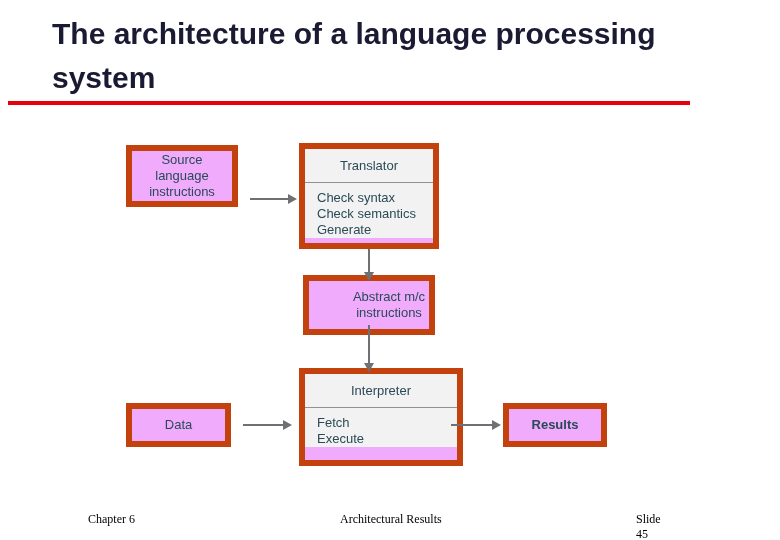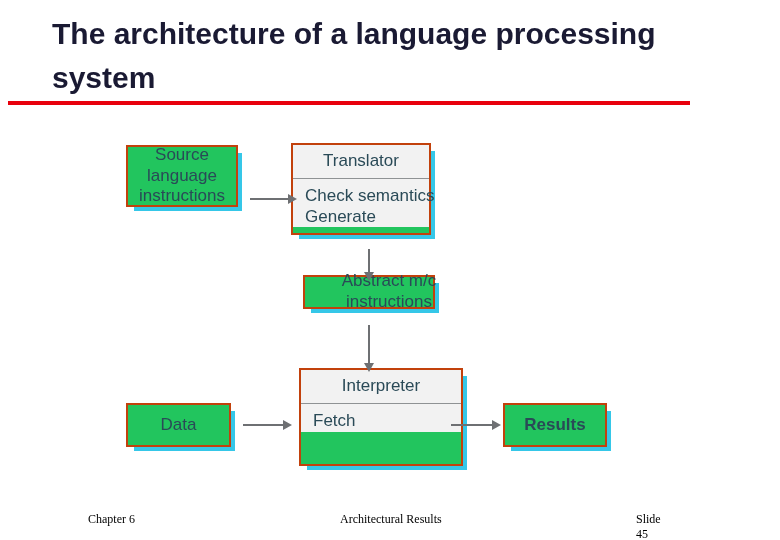--- a/index.html
+++ b/index.html
@@ -42,25 +42,25 @@
     position: absolute;
     left: 0px;
     top: 118px;
     width: 780px;
     height: 370px;
   }
 
   .node {
     position: absolute;
     box-sizing: border-box;
-    background: #22c55e;
-    border: 2px solid #c2410c;
+    background: #f0abfc;
+    border: 6px solid #c2410c;
     color: #2a4a57;
     font-family: "Liberation Sans", sans-serif;
-    font-size: 17px;
+    font-size: 13px;
     line-height: 1.22;
   }
   
   .node::after {
     content: "";
     position: absolute;
     left: 6px;
     top: 6px;
     width: 100%;
     height: 100%;
@@ -149,49 +149,51 @@
     <div class="node-inner">
       <span class="line">Source</span>
       <span class="line">language</span>
       <span class="line">instructions</span>
     </div>
   </div>
 
   <div class="arrow arrow-h" style="left:250px; top:80px; width:40px;"></div>
   <div class="head head-right" style="left:288px; top:76px;"></div>
 
-  <div class="node split" style="left:291px; top:25px; width:140px; height:92px;">
+  <div class="node split" style="left:299px; top:25px; width:140px; height:106px;">
     <div class="hdr">
       <span class="line">Translator</span>
     </div>
     <div class="body">
+      <span class="line">Check syntax</span>
       <span class="line">Check semantics</span>
       <span class="line">Generate</span>
     </div>
   </div>
 
   <div class="arrow arrow-v" style="left:368px; top:131px; height:26px;"></div>
   <div class="head head-down" style="left:364px; top:154px;"></div>
 
-  <div class="node center" style="left:303px; top:157px; width:132px; height:34px;padding-left:40px;">
+  <div class="node center" style="left:303px; top:157px; width:132px; height:60px;padding-left:40px;">
     <div class="node-inner">
       <span class="line">Abstract m/c</span>
       <span class="line">instructions</span>
     </div>
   </div>
 
   <div class="arrow arrow-v" style="left:368px; top:207px; height:41px;"></div>
   <div class="head head-down" style="left:364px; top:245px;"></div>
 
   <div class="node split" style="left:299px; top:250px; width:164px; height:98px;">
     <div class="hdr">
       <span class="line">Interpreter</span>
     </div>
     <div class="body">
       <span class="line">Fetch</span>
+      <span class="line">Execute</span>
     </div>
   </div>
 
   <div class="node center" style="left:126px; top:285px; width:105px; height:44px;">
     <div class="node-inner">
       <span class="line">Data</span>
     </div>
   </div>
 
   <div class="arrow arrow-h" style="left:243px; top:306px; width:42px;"></div>

